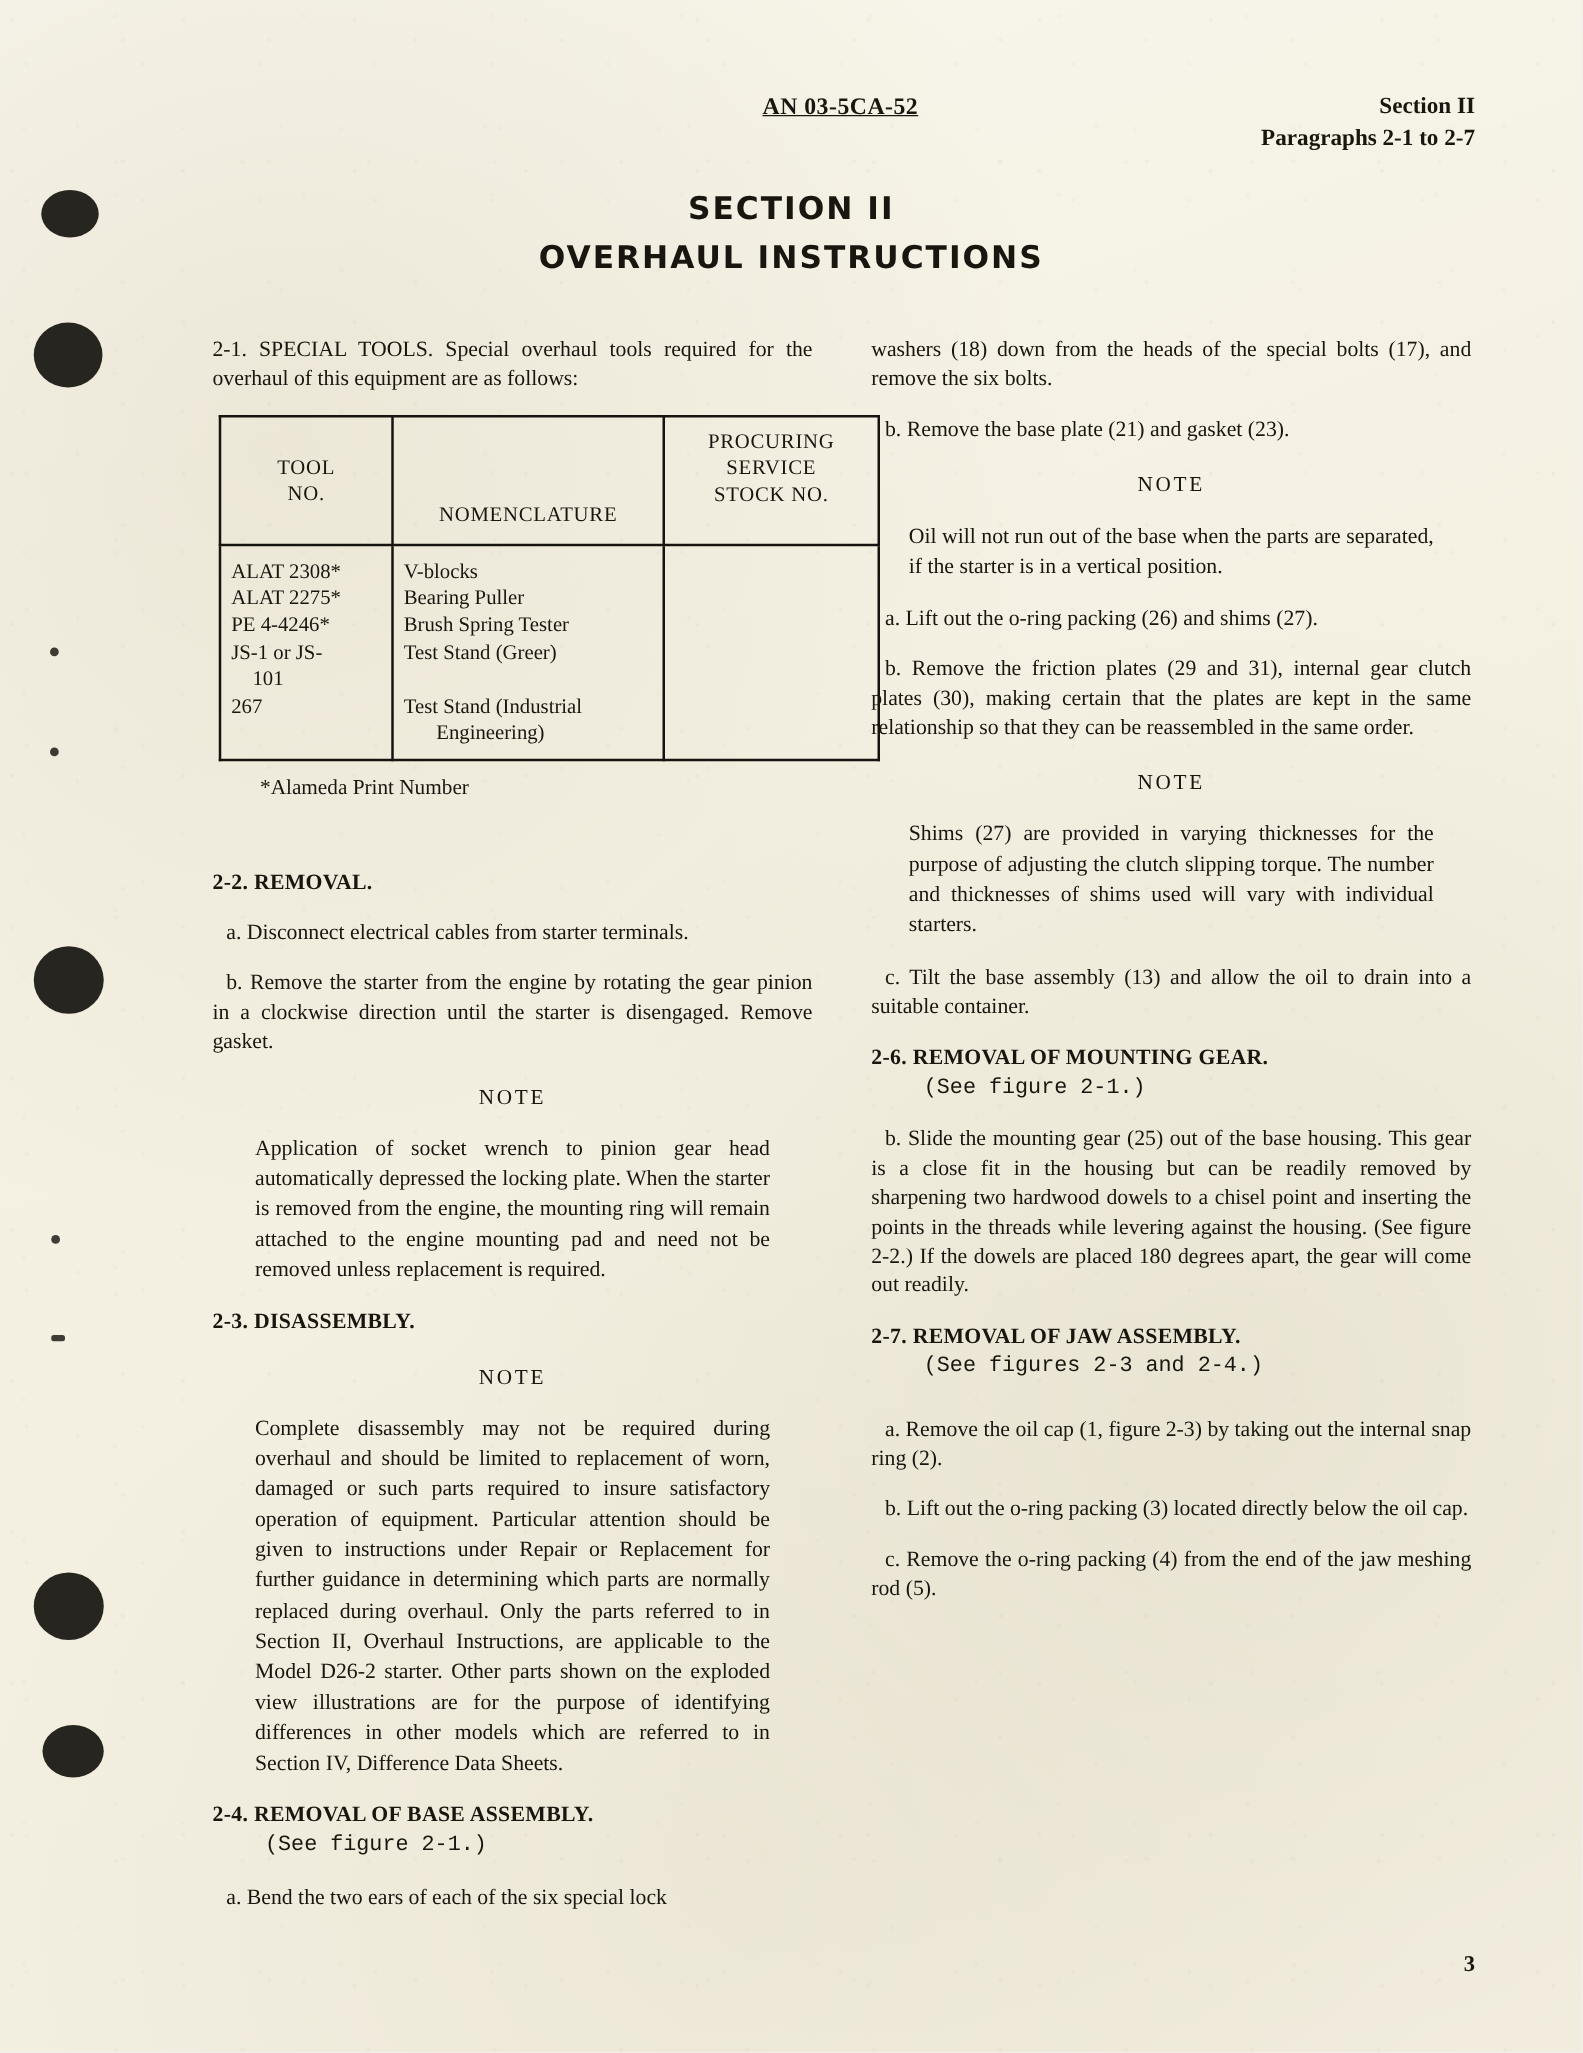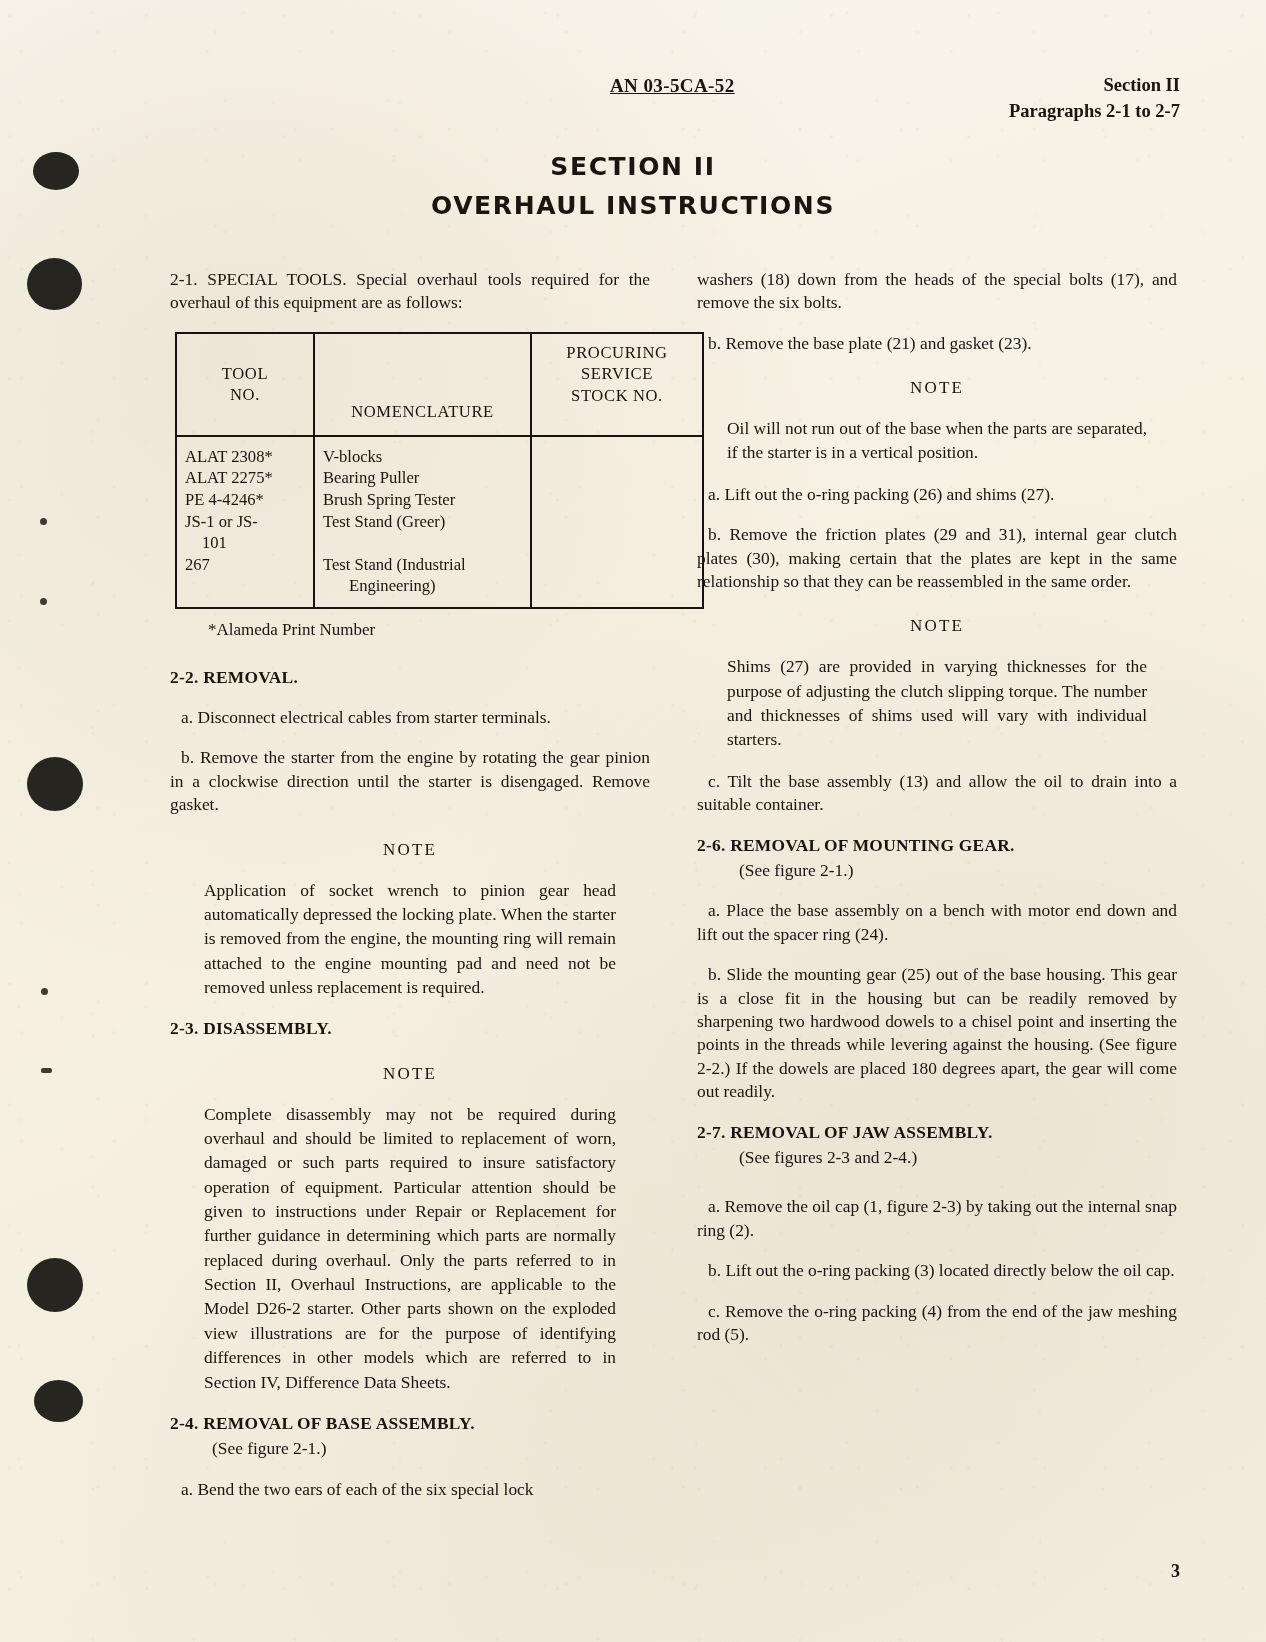--- a/index.html
+++ b/index.html
@@ -102,20 +102,21 @@
     letter-spacing: .25px;
   }
   .sub {
     text-indent: 11px;
   }
   .hang2 {
     margin-left: 42px;
     text-indent: 0;
     margin-top: -17px;
     margin-bottom: 17px;
+    font-family: Liberation Mono, monospace;
   }
 
   .note-label {
     text-align: center;
     letter-spacing: 2.6px;
     margin: 22px 0 16px 0;
     font-size: 17px;
   }
   .note-body {
     margin: 0 0 18px 34px;
@@ -239,21 +240,21 @@
             <div>Test Stand (Industrial</div>
             <div class="indent-2">Engineering)</div>
           </td>
           <td class="c-proc"></td>
         </tr>
       </tbody>
     </table>
 
     <p class="footnote">*Alameda Print Number</p>
 
-    <p class="para-head" style="margin-top:24px;">2-2.  REMOVAL.</p>
+    <p class="para-head" style="margin-top:52px;">2-2.  REMOVAL.</p>
     <p class="sub">a.  Disconnect electrical cables from starter terminals.</p>
     <p class="sub">b.  Remove the starter from the engine by rotating the gear pinion in a clockwise direction until the starter is disengaged.  Remove gasket.</p>
 
     <p class="note-label spaced">NOTE</p>
     <p class="note-body">Application of socket wrench to pinion gear head automatically depressed the locking plate. When the starter is removed from the engine, the mounting ring will remain attached to the engine mounting pad and need not be removed unless replacement is required.</p>
 
     <p class="para-head">2-3.  DISASSEMBLY.</p>
 
     <p class="note-label spaced">NOTE</p>
     <p class="note-body">Complete disassembly may not be required during overhaul and should be limited to replacement of worn, damaged or such parts required to insure satisfactory operation of equipment.  Particular attention should be given to instructions under Repair or Replacement for further guidance in determining which parts are normally replaced during overhaul.  Only the parts referred to in Section II, Overhaul Instructions, are applicable to the Model D26-2 starter.  Other parts shown on the exploded view illustrations are for the purpose of identifying differences in other models which are referred to in Section IV, Difference Data Sheets.</p>
@@ -274,21 +275,20 @@
     <p class="sub">a.  Lift out the o-ring packing (26) and shims (27).</p>
     <p class="sub">b.  Remove the friction plates (29 and 31), internal gear clutch plates (30), making certain that the plates are kept in the same relationship so that they can be reassembled in the same order.</p>
 
     <p class="note-label spaced">NOTE</p>
     <p class="note-body wide">Shims (27) are provided in varying thicknesses for the purpose of adjusting the clutch slipping torque.  The number and thicknesses of shims used will vary with individual starters.</p>
 
     <p class="sub">c.  Tilt the base assembly (13) and allow the oil to drain into a suitable container.</p>
 
     <p class="para-head tight">2-6.  REMOVAL OF MOUNTING GEAR.</p>
     <p class="hang2" style="margin-top:2px;">(See figure 2-1.)</p>
-    <p class="sub">a.  Place the base assembly on a bench with motor end down and lift out the spacer ring (24).</p>
     <p class="sub">b.  Slide the mounting gear (25) out of the base housing. This gear is a close fit in the housing but can be readily removed by sharpening two hardwood dowels to a chisel point and inserting the points in the threads while levering against the housing.  (See figure 2-2.)  If the dowels are placed 180 degrees apart, the gear will come out readily.</p>
 
     <p class="para-head tight">2-7.  REMOVAL OF JAW ASSEMBLY.</p>
     <p class="hang2" style="margin-top:2px; margin-bottom:26px;">(See figures 2-3 and 2-4.)</p>
     <p class="sub">a.  Remove the oil cap (1, figure 2-3) by taking out the internal snap ring (2).</p>
     <p class="sub">b.  Lift out the o-ring packing (3) located directly below the oil cap.</p>
     <p class="sub">c.  Remove the o-ring packing (4) from the end of the jaw meshing rod (5).</p>
   </div>
 
   <div class="folio">3</div>

